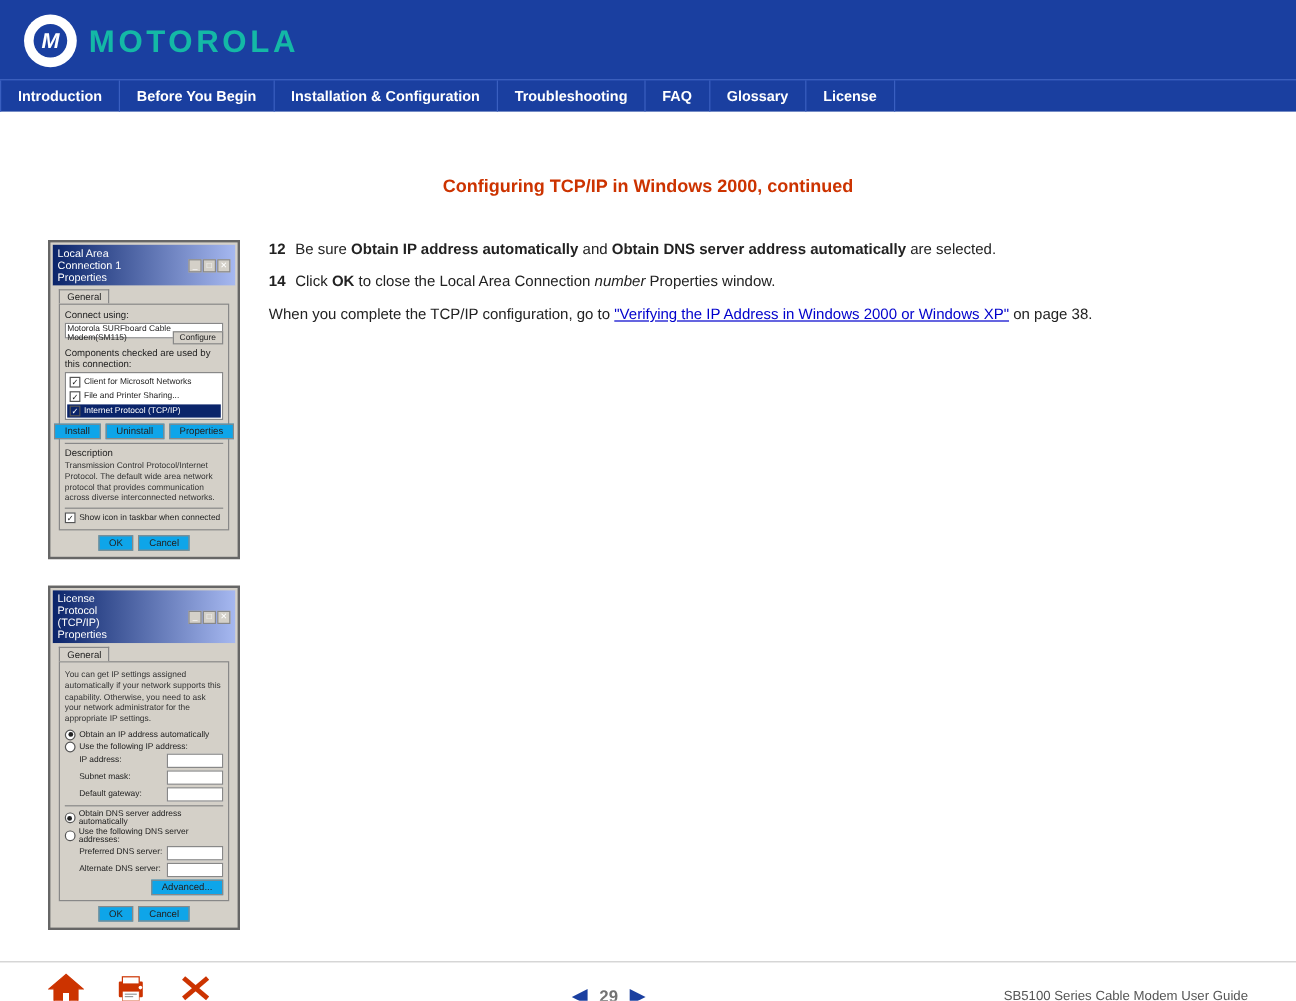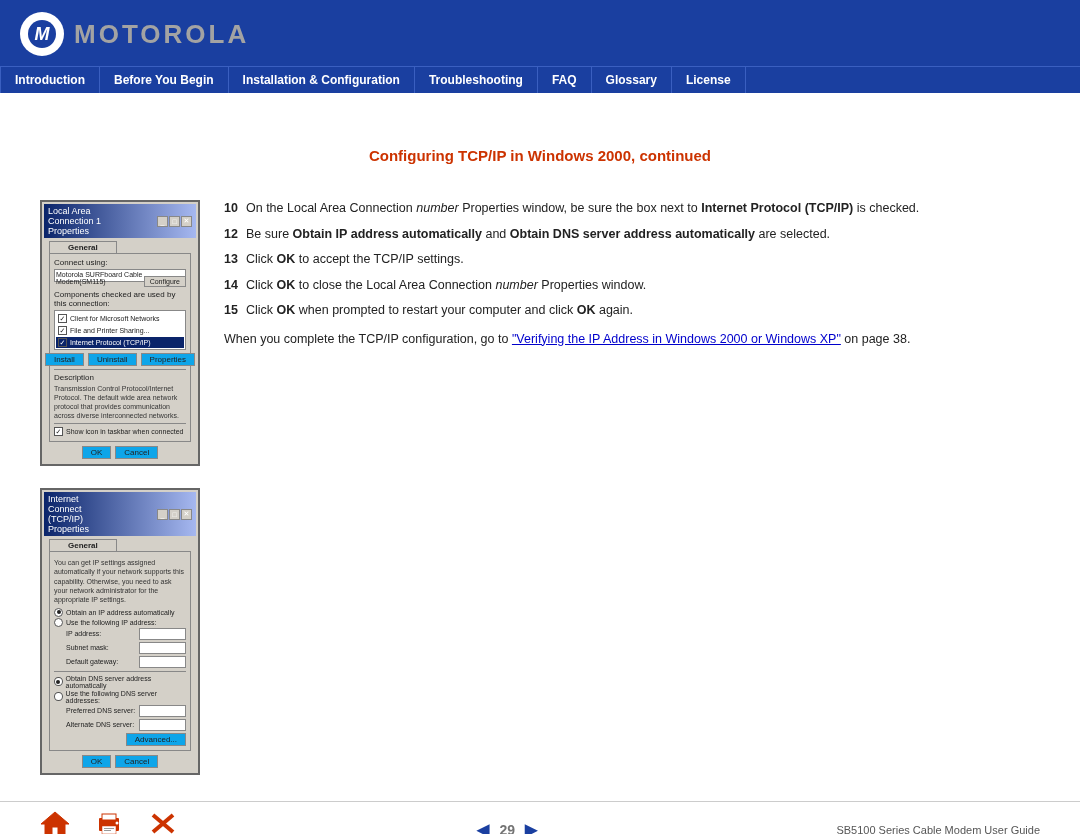--- a/index.html
+++ b/index.html
@@ -28,21 +28,21 @@
     .logo-circle {
       width: 44px;
       height: 44px;
       background: white;
       border-radius: 50%;
       display: flex;
       align-items: center;
       justify-content: center;
     }
     .logo-text {
-      color: #a3a3a3;
+      color: #14b8a6;
       font-size: 26px;
       font-weight: 900;
       letter-spacing: 3px;
       text-transform: uppercase;
     }
 
     
     .navbar {
       background: #1a3fa0;
       border-top: 1px solid #3a5fc0;
@@ -202,24 +202,23 @@
       font-size: 7px;
     }
     .dialog-separator {
       border-top: 1px solid #888;
       margin: 3px 0;
     }
     .dialog-tab {
       background: #d4d0c8;
       border: 1px solid #888;
       border-bottom: none;
-      padding: 1px 18px;
+      padding: 1px 6px;
       font-size: 8px;
       display: inline-block;
-      font-weight: bold;
     }
     .dialog-radio {
       width: 9px;
       height: 9px;
       border: 1px solid #555;
       background: white;
       border-radius: 50%;
       display: inline-flex;
       align-items: center;
       justify-content: center;
@@ -402,21 +401,21 @@
         </div>
         <div class="dialog-buttons-row" style="margin-top:4px;">
           <div class="dialog-btn">OK</div>
           <div class="dialog-btn">Cancel</div>
         </div>
       </div>
     </div>
 
     <div class="dialog-box">
       <div class="dialog-titlebar">
-        <span>Internet Connect (TCP/IP) Properties</span>
+        <span>License Protocol (TCP/IP) Properties</span>
         <div class="dialog-titlebar-buttons">
           <div class="dialog-titlebar-btn">_</div>
           <div class="dialog-titlebar-btn">□</div>
           <div class="dialog-titlebar-btn">✕</div>
         </div>
       </div>
       <div class="dialog-body">
         <div class="dialog-tab">General</div>
         <div style="border:1px solid #888; padding:4px; background:#d4d0c8;">
           <div class="dialog-description" style="margin-bottom:4px;">You can get IP settings assigned automatically if your network supports this capability. Otherwise, you need to ask your network administrator for the appropriate IP settings.</div>
@@ -473,48 +472,29 @@
           <div class="dialog-btn">OK</div>
           <div class="dialog-btn">Cancel</div>
         </div>
       </div>
     </div>
   </div>
 
   <div class="right-column">
     <ul class="step-list">
       <li class="step-item">
-        <span class="step-num">10</span>
-        <span class="step-text">
-          On the Local Area Connection <i>number</i> Properties window, be sure the box next to
-          <b>Internet Protocol (TCP/IP)</b> is checked.
-        </span>
-      </li>
-      <li class="step-item">
         <span class="step-num">12</span>
         <span class="step-text">
           Be sure <b>Obtain IP address automatically</b> and <b>Obtain DNS server address automatically</b> are selected.
         </span>
       </li>
       <li class="step-item">
-        <span class="step-num">13</span>
-        <span class="step-text">
-          Click <b>OK</b> to accept the TCP/IP settings.
-        </span>
-      </li>
-      <li class="step-item">
         <span class="step-num">14</span>
         <span class="step-text">
           Click <b>OK</b> to close the Local Area Connection <i>number</i> Properties window.
-        </span>
-      </li>
-      <li class="step-item">
-        <span class="step-num">15</span>
-        <span class="step-text">
-          Click <b>OK</b> when prompted to restart your computer and click <b>OK</b> again.
         </span>
       </li>
     </ul>
     <p style="font-size:12.5px; line-height:1.5; margin-top:10px;">
       <span>When you complete the TCP/IP configuration, go to </span><span class="link-text">"Verifying the IP Address in Windows 2000 or Windows XP"</span><span> on page 38.</span>
     </p>
   </div>
 </div>
 
 <div class="footer">

